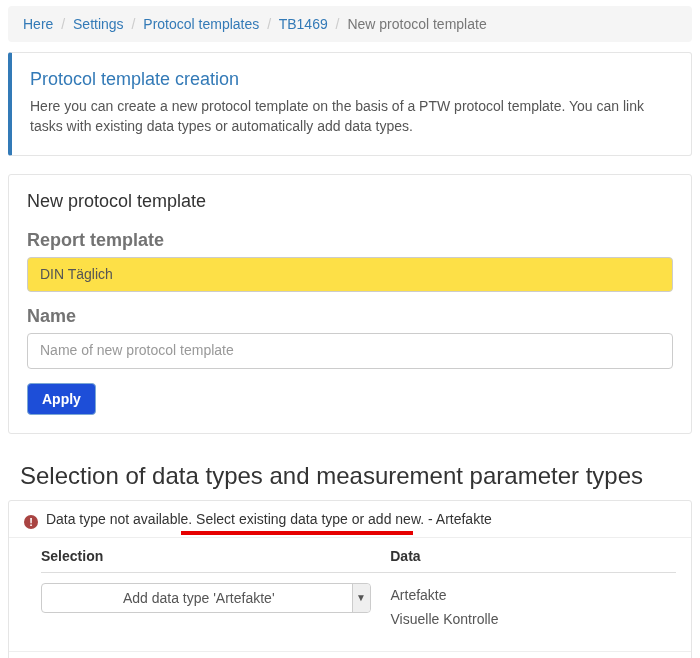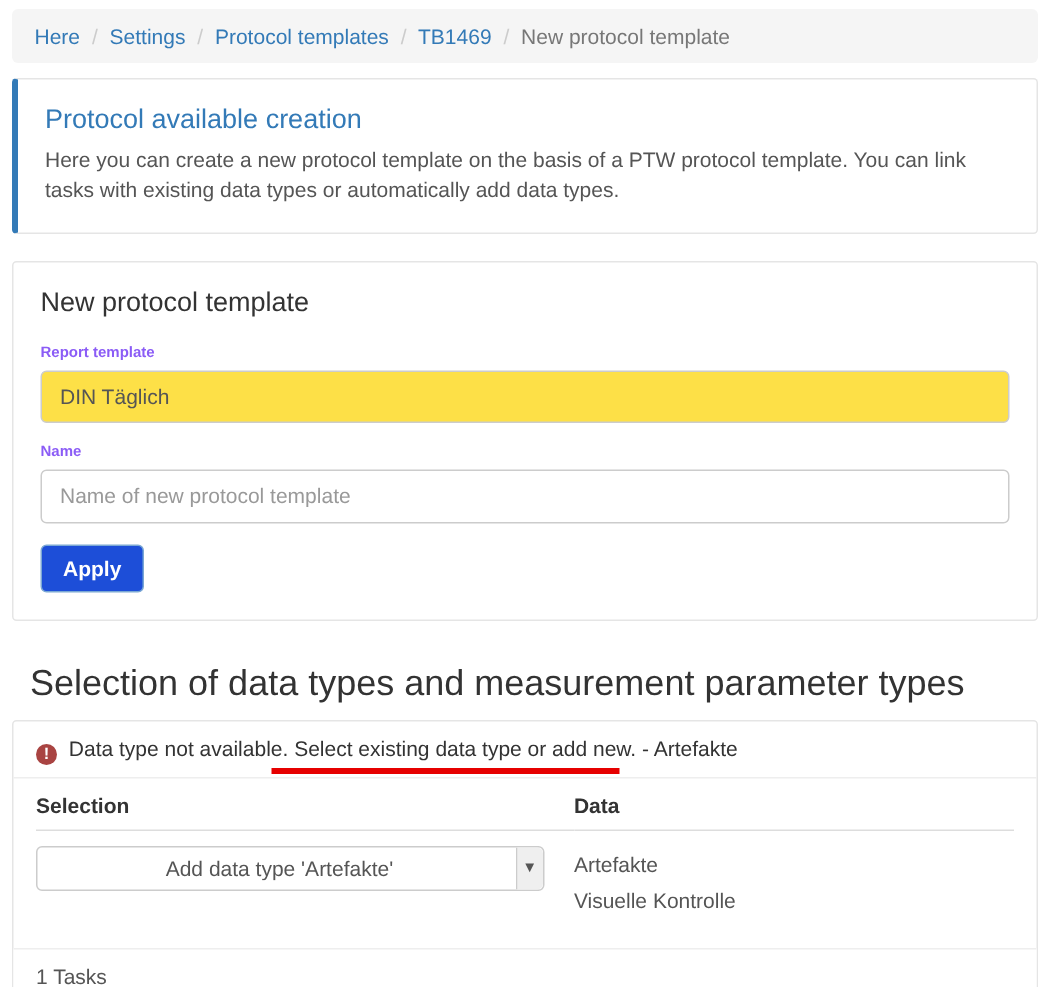--- a/index.html
+++ b/index.html
@@ -52,22 +52,22 @@
     margin: 0 0 18px 0;
     font-size: 18px;
     font-weight: 500;
     color: #333;
   }
   .form-group { margin-bottom: 14px; }
   .form-group label {
     display: block;
     font-weight: 700;
     margin-bottom: 6px;
-    font-size: 10px;
-    color: #8b5cf6;
+    font-size: 18px;
+    color: #737373;
   }
   .form-control {
     width: 100%;
     padding: 7px 12px;
     border: 1px solid #ccc;
     border-radius: 4px;
     font-size: 14px;
     line-height: 1.4;
     background: #fff;
     color: #555;
@@ -122,21 +122,21 @@
     background: #e60000;
     left: 172px;
     width: 232px;
     bottom: 2px;
   }
   .dtype-row {
     display: flex;
     padding: 10px 15px 0 15px;
   }
   .dtype-row.header { border-top: 1px solid #eee; }
-  .col-sel { width: 55%; }
+  .col-sel { width: 55%; margin-left: 17px; }
   .col-task { width: 45%; }
   .dtype-row.header .col {
     font-weight: 700;
     padding-bottom: 8px;
     border-bottom: 1px solid #ddd;
   }
   .dtype-body { padding: 10px 15px 20px 15px; display: flex; }
   .dtype-body .col-sel { padding-right: 20px; }
   .select-wrap { position: relative; }
   .select-wrap select {
@@ -181,21 +181,21 @@
   <a>Settings</a>
   <span class="sep">/</span>
   <a>Protocol templates</a>
   <span class="sep">/</span>
   <a>TB1469</a>
   <span class="sep">/</span>
   <span>New protocol template</span>
 </div>
 
 <div class="panel callout">
-  <h4>Protocol available creation</h4>
+  <h4>Protocol template creation</h4>
   <p>Here you can create a new protocol template on the basis of a PTW protocol template. You can link tasks with existing data types or automatically add data types.</p>
 </div>
 
 <div class="panel form-panel">
   <h3>New protocol template</h3>
 
   <div class="form-group">
     <label>Report template</label>
     <input class="form-control" type="text" readonly="" value="DIN Täglich" style="">
   </div>

